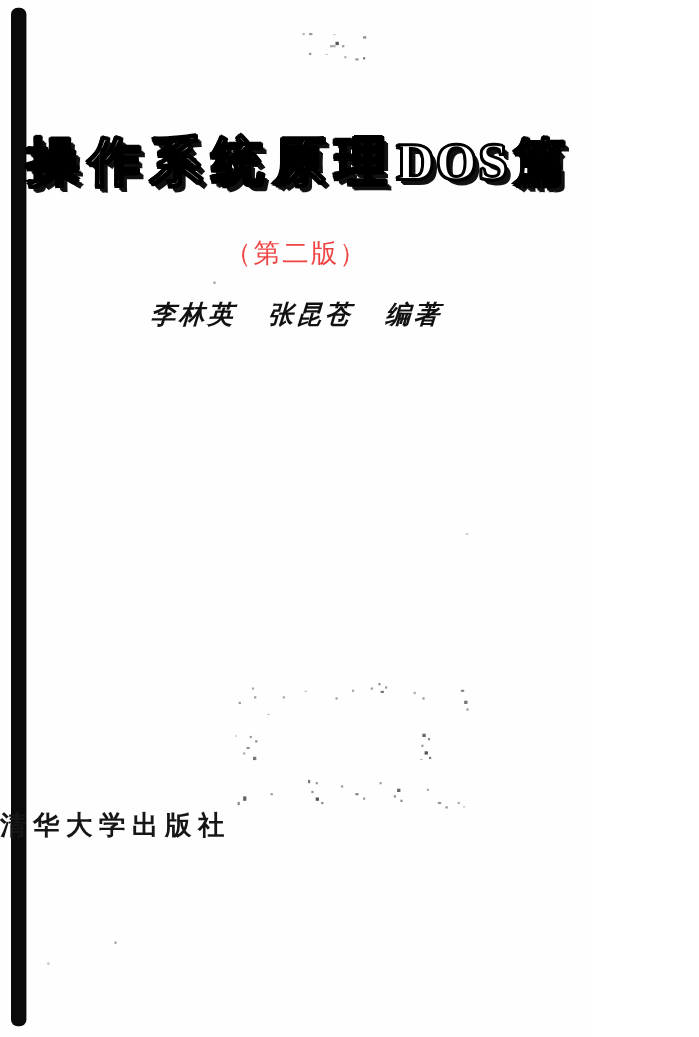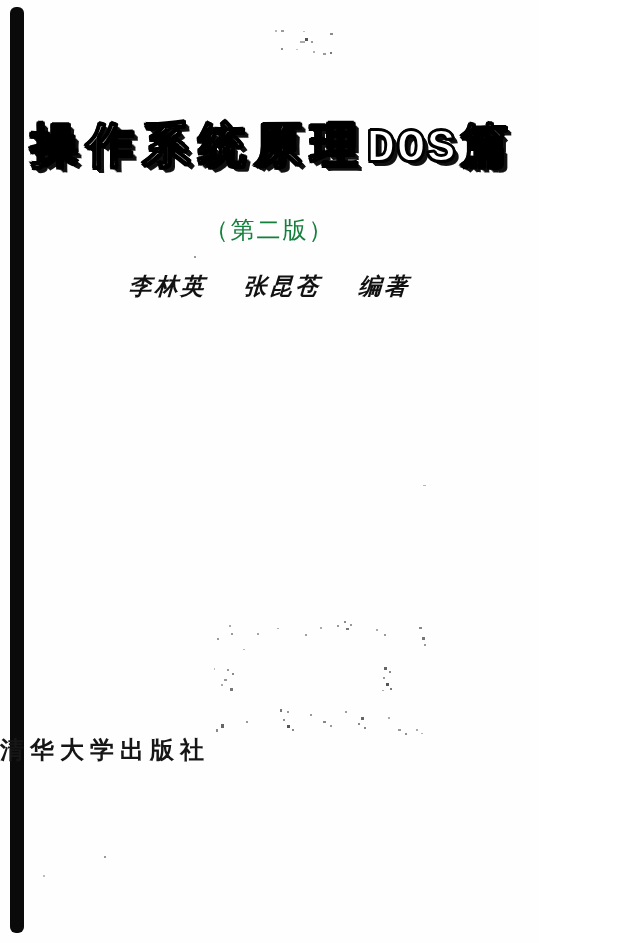--- a/index.html
+++ b/index.html
@@ -7,21 +7,20 @@
     padding: 0;
     background: #ffffff;
     font-family: "Liberation Serif", "DejaVu Serif", serif;
   }
   .page {
     position: relative;
     width: 539px;
     height: 943px;
     background: #fefefe;
     overflow: hidden;
-    font-family: Liberation Mono, monospace;
   }
   
   .scan-bar {
     position: absolute;
     left: 10px;
     top: 7px;
     width: 14px;
     height: 926px;
     background: #0a0a0a;
     border-radius: 6px;
@@ -51,21 +50,21 @@
   .title .t-latin{ letter-spacing: 2px; margin: 0 4px 0 0; }
   .title .t-last { letter-spacing: 0; }
   .edition {
     position: absolute;
     top: 214px;
     left: 0;
     width: 100%;
     text-align: center;
     font-size: 24px;
     letter-spacing: 2px;
-    color: #15803d;
+    color: #ef4444;
   }
   .authors {
     position: absolute;
     top: 271px;
     left: 0;
     width: 100%;
     text-align: center;
     font-size: 23px;
     font-weight: bold;
     font-style: italic;

